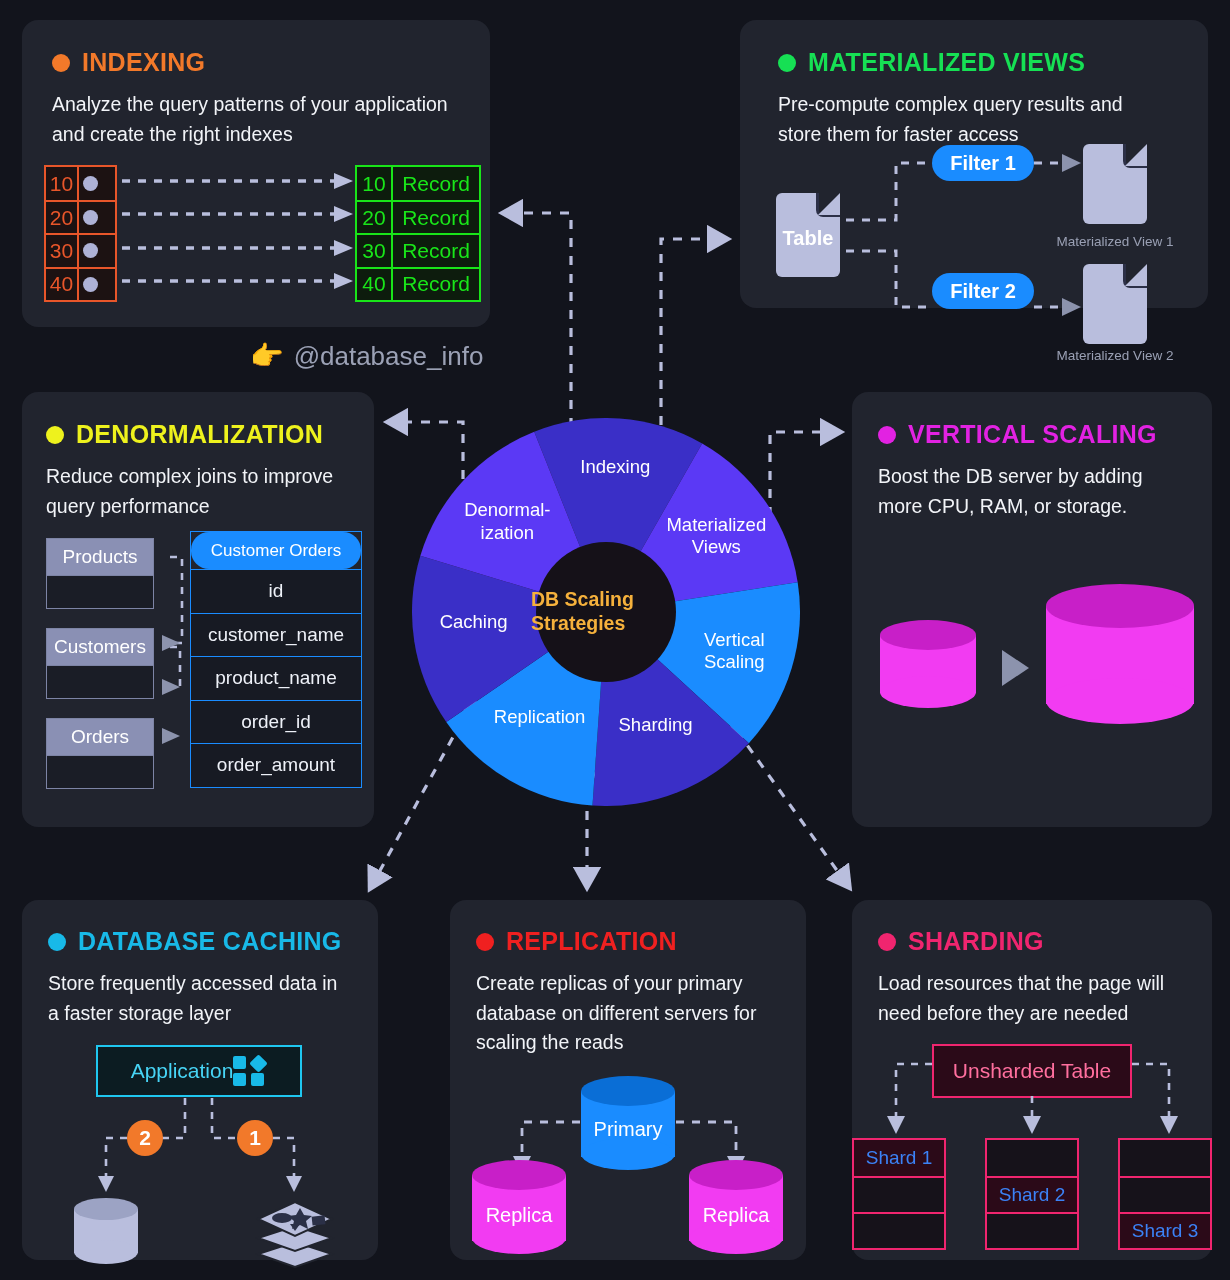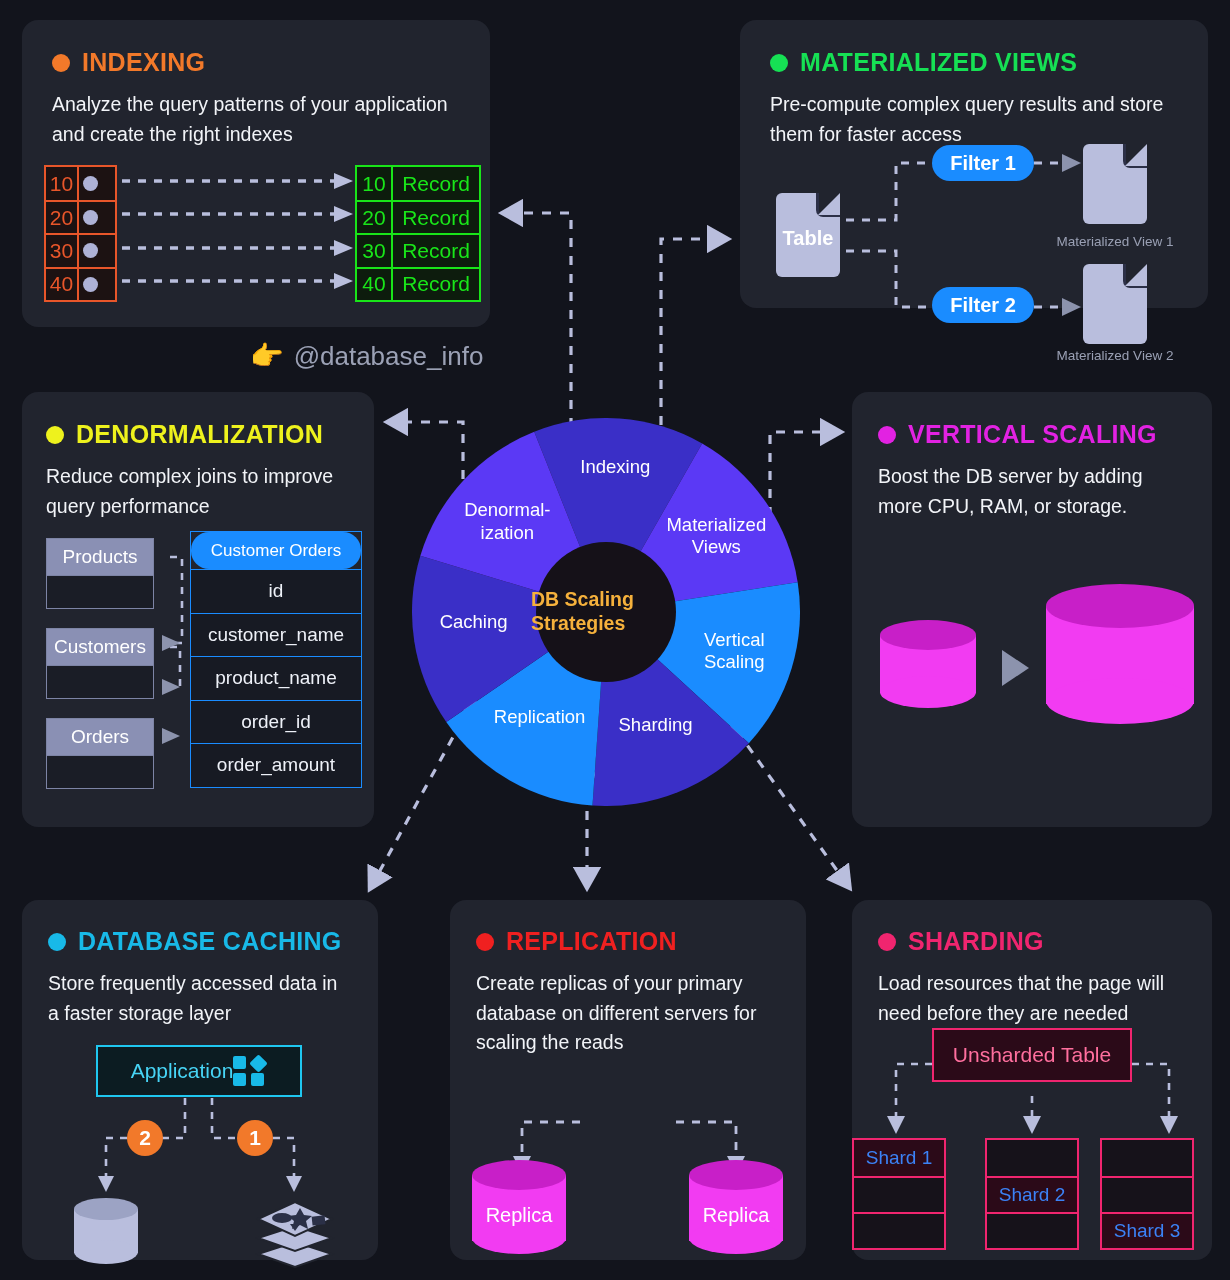--- a/index.html
+++ b/index.html
@@ -40,21 +40,21 @@
                position: absolute; left: 311px; top: 0; }
   .idx-right .r { display: flex; height: 33.2px; }
   .idx-right .r + .r { border-top: 2px solid #19e519; }
   .idx-right .c1 { width: 36px; border-right: 2px solid #19e519; color: #19e519; font-size: 21px;
                    display: flex; align-items: center; justify-content: center; }
   .idx-right .c2 { width: 86px; color: #19e519; font-size: 21px;
                    display: flex; align-items: center; justify-content: center; }
   .idx-arrows { position: absolute; left: 78px; top: 0; width: 240px; height: 140px; }
 
   
-  #card-mv { left: 740px; top: 20px; width: 468px; height: 288px; padding: 28px 30px; }
+  #card-mv { left: 740px; top: 20px; width: 468px; height: 288px; padding: 28px 38px; }
   .doc {
     position: absolute; background: #b9bedd; border-radius: 6px;
   }
   .doc::after {
     content: ""; position: absolute; right: 0; top: 0;
     border-width: 0 0 22px 22px; border-style: solid;
     border-color: transparent transparent #b9bedd transparent;
   }
   .doc .fold {
     position: absolute; right: 0; top: 0; width: 24px; height: 24px;
@@ -267,21 +267,21 @@
         <path d="M294,143 L322,143"></path>
         <path d="M294,287 L322,287"></path>
       </g>
       <g fill="#8c93ad">
         <path d="M322,134 L341,143 L322,152 Z"></path>
         <path d="M322,278 L341,287 L322,296 Z"></path>
       </g>
     </svg>
 
     <div class="pill" style="left:192px; top:125px; width:102px; height:36px;">Filter 1</div>
-    <div class="pill" style="left:192px; top:267px; width:102px; height:36px;">Filter 2</div>
+    <div class="pill" style="left:192px; top:253px; width:102px; height:36px;">Filter 2</div>
 
     <div class="doc" style="left:343px; top:124px; width:64px; height:80px;">
       <div class="fold"></div>
     </div>
     <div class="cap" style="left:311px; top:214px; width:128px; text-align:center;">Materialized View 1</div>
 
     <div class="doc" style="left:343px; top:244px; width:64px; height:80px;">
       <div class="fold"></div>
     </div>
     <div class="cap" style="left:311px; top:328px; width:128px; text-align:center;">Materialized View 2</div>
@@ -424,20 +424,26 @@
       <g stroke="#b9bedd" stroke-width="2.8" fill="none" stroke-dasharray="8 8">
         <path d="M130,222 L72,222 L72,256"></path>
         <path d="M226,222 L286,222 L286,256"></path>
       </g>
       <g fill="#b9bedd">
         <path d="M63,256 L81,256 L72,274 Z"></path>
         <path d="M277,256 L295,256 L286,274 Z"></path>
       </g>
     </svg>
 
+    <div class="cyl" style="left:131px; top:176px; width:94px; height:100px;">
+      <div class="body" style="top:15px; height:66px; background:#1a8cff;"></div>
+      <div class="bot" style="top:62px; height:32px; background:#1a8cff;"></div>
+      <div class="top" style="height:30px; background:#0a6ed6;"></div>
+      <div class="cyl-label" style="top:42px;">Primary</div>
+    </div>
 
     <div class="cyl" style="left:22px; top:260px; width:94px; height:100px;">
       <div class="body" style="top:15px; height:66px; background:#f23bf2;"></div>
       <div class="bot" style="top:62px; height:32px; background:#f23bf2;"></div>
       <div class="top" style="height:30px; background:#c81fc8;"></div>
       <div class="cyl-label" style="top:44px;">Replica</div>
     </div>
 
     <div class="cyl" style="left:239px; top:260px; width:94px; height:100px;">
       <div class="body" style="top:15px; height:66px; background:#f23bf2;"></div>
@@ -447,21 +453,21 @@
     </div>
   </div>
 
   <div class="card" id="card-shard">
     <div class="card-title">
       <span class="dot" style="background:#f0256f"></span>
       <span style="color:#f0256f">SHARDING</span>
     </div>
     <div class="card-desc">Load resources that the page will need before they are needed</div>
 
-    <div class="shard-unsharded" style="left:80px; top:128px; width:200px; height:54px;">Unsharded Table</div>
+    <div class="shard-unsharded" style="left:80px; top:144px; width:200px; height:54px;">Unsharded Table</div>
 
     <svg class="overlay" width="360" height="360">
       <g stroke="#b9bedd" stroke-width="2.6" fill="none" stroke-dasharray="7 7">
         <path d="M80,164 L44,164 L44,216"></path>
         <path d="M180,196 L180,216"></path>
         <path d="M280,164 L317,164 L317,216"></path>
       </g>
       <g fill="#b9bedd">
         <path d="M35,216 L53,216 L44,234 Z"></path>
         <path d="M171,216 L189,216 L180,234 Z"></path>
@@ -472,21 +478,21 @@
     <div class="shard-tbl" style="left:0px; top:238px;">
       <div class="cell lit">Shard 1</div>
       <div class="cell"></div>
       <div class="cell"></div>
     </div>
     <div class="shard-tbl" style="left:133px; top:238px;">
       <div class="cell"></div>
       <div class="cell lit">Shard 2</div>
       <div class="cell"></div>
     </div>
-    <div class="shard-tbl" style="left:248px; top:238px;">
+    <div class="shard-tbl" style="left:266px; top:238px;">
       <div class="cell"></div>
       <div class="cell"></div>
       <div class="cell lit">Shard 3</div>
     </div>
   </div>
 
   <div id="donut-wrap">
     <svg width="388" height="388" viewBox="0 0 388 388">
       <g id="wheel-slices">
           <path d="M194,194 L122.2241886621715,13.766171580370496 A194,194 0 0 1 290.1609948749349,25.509457046804158 Z" fill="#3a2fc7"></path>

